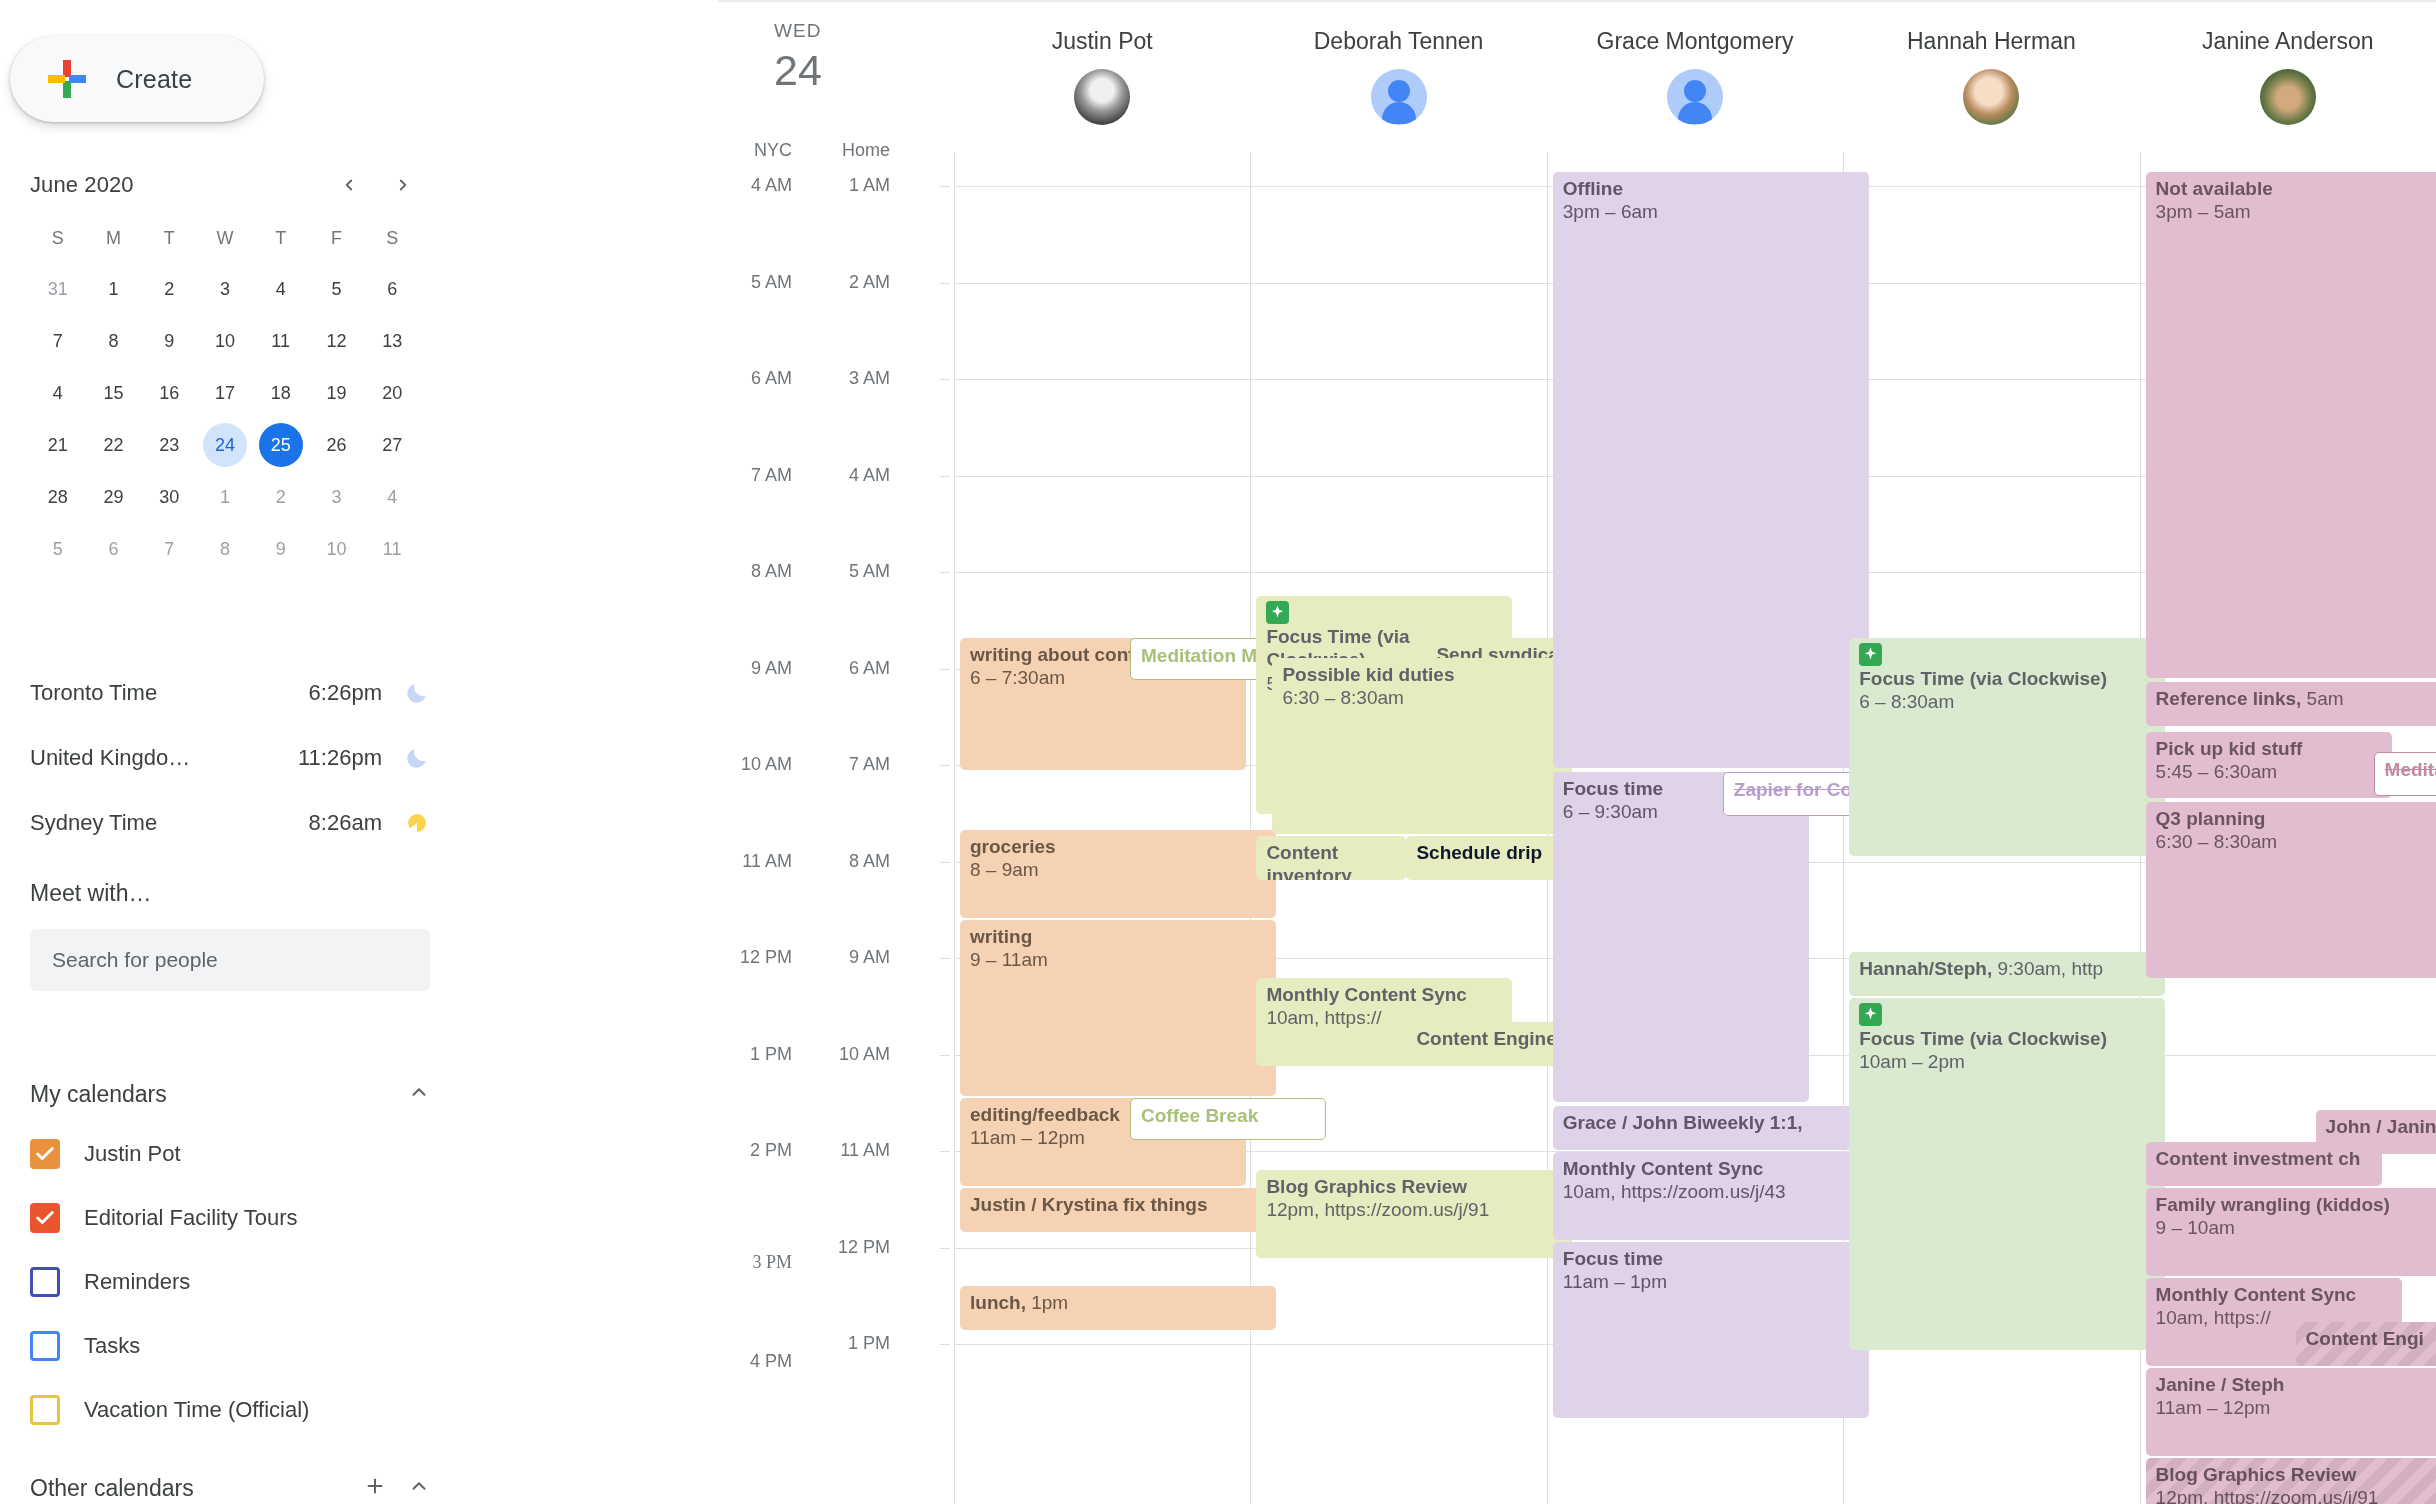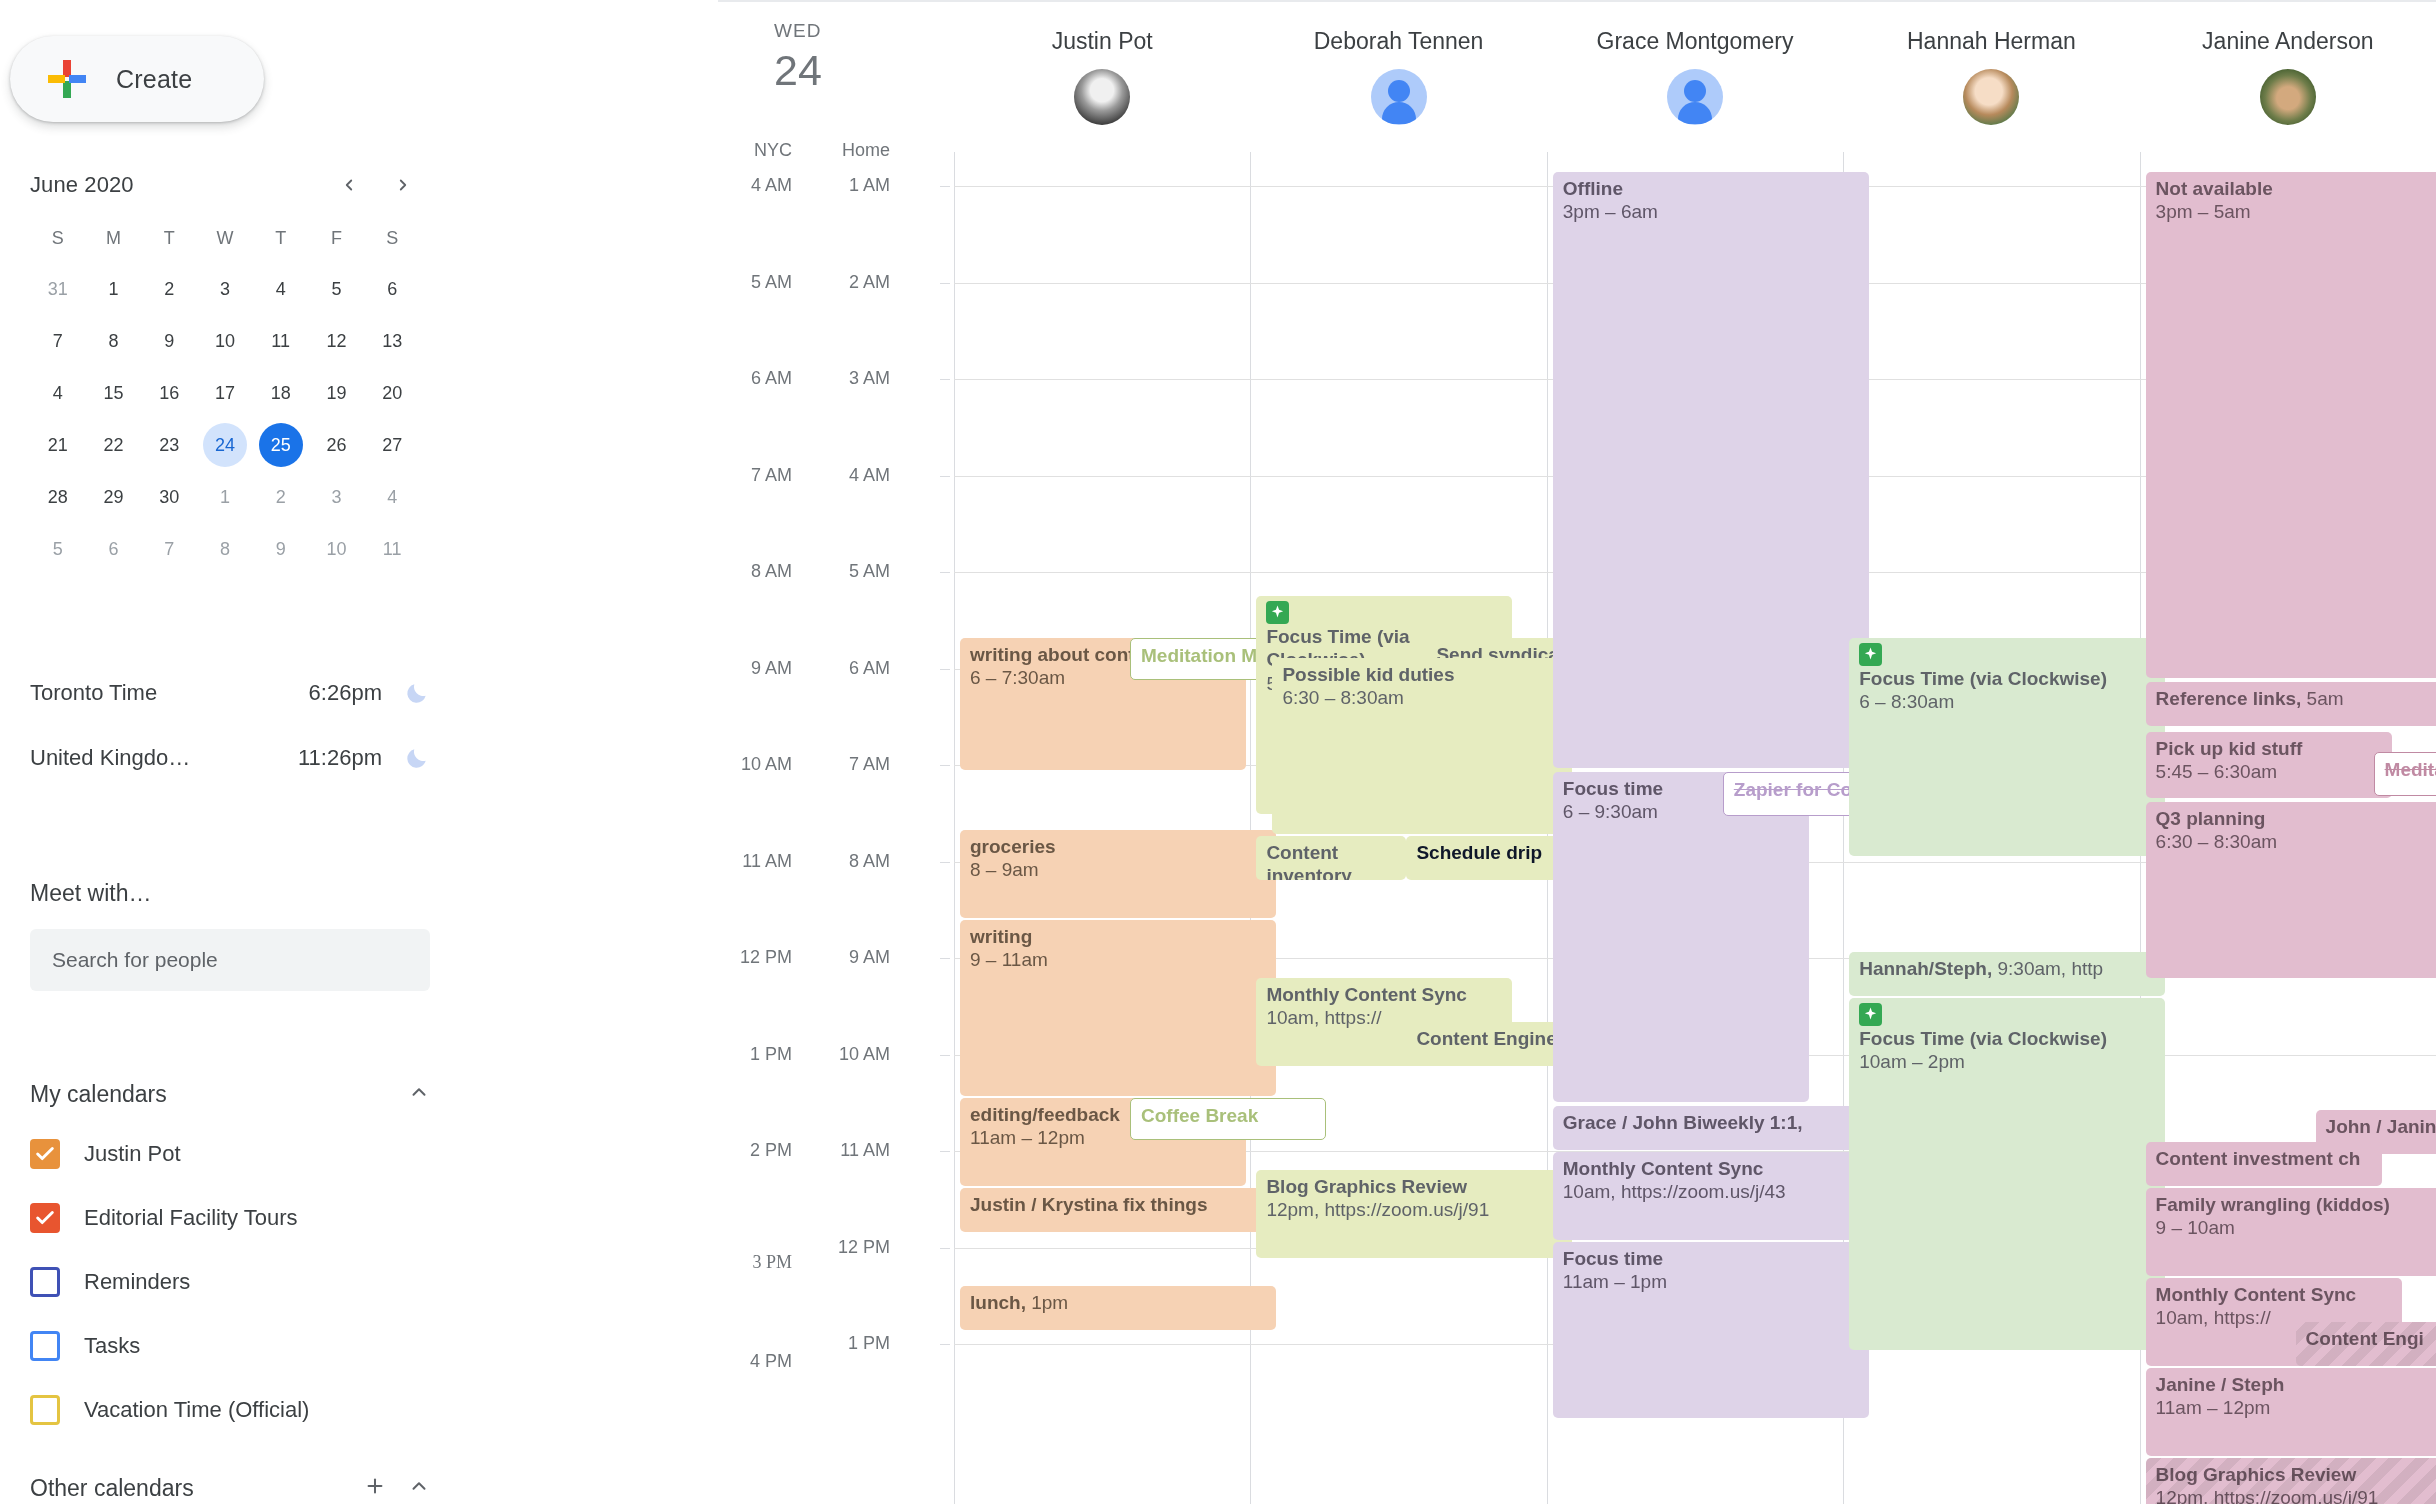--- a/index.html
+++ b/index.html
@@ -319,20 +319,28 @@
           <div class="tz-time">6:26pm</div>
           <div class="tz-icon"><svg viewBox="0 0 24 24">
               <path d="M20 14.5A8.6 8.6 0 0 1 9.5 4 8.6 8.6 0 1 0 20 14.5z" fill="#c7d6f5"></path>
             </svg></div>
         </div>
         <div class="tz-row">
           <div class="tz-name">United Kingdo…</div>
           <div class="tz-time">11:26pm</div>
           <div class="tz-icon"><svg viewBox="0 0 24 24">
               <path d="M20 14.5A8.6 8.6 0 0 1 9.5 4 8.6 8.6 0 1 0 20 14.5z" fill="#c7d6f5"></path>
+            </svg></div>
+        </div>
+        <div class="tz-row">
+          <div class="tz-name">Sydney Time</div>
+          <div class="tz-time">8:26am</div>
+          <div class="tz-icon"><svg viewBox="0 0 24 24">
+              <circle cx="12" cy="12" r="8.2" fill="#fbd34d"></circle>
+              <path d="M12 20.2A8.2 8.2 0 0 1 5.3 17l6.7-5z" fill="#ffffff"></path>
             </svg></div>
         </div>
       </div>
 
     <div class="meet-with">
       <div class="meet-title">Meet with…</div>
       <input class="meet-search" type="text" placeholder="Search for people" style="">
     </div>
 
     <div class="cal-section" id="my-cals">

